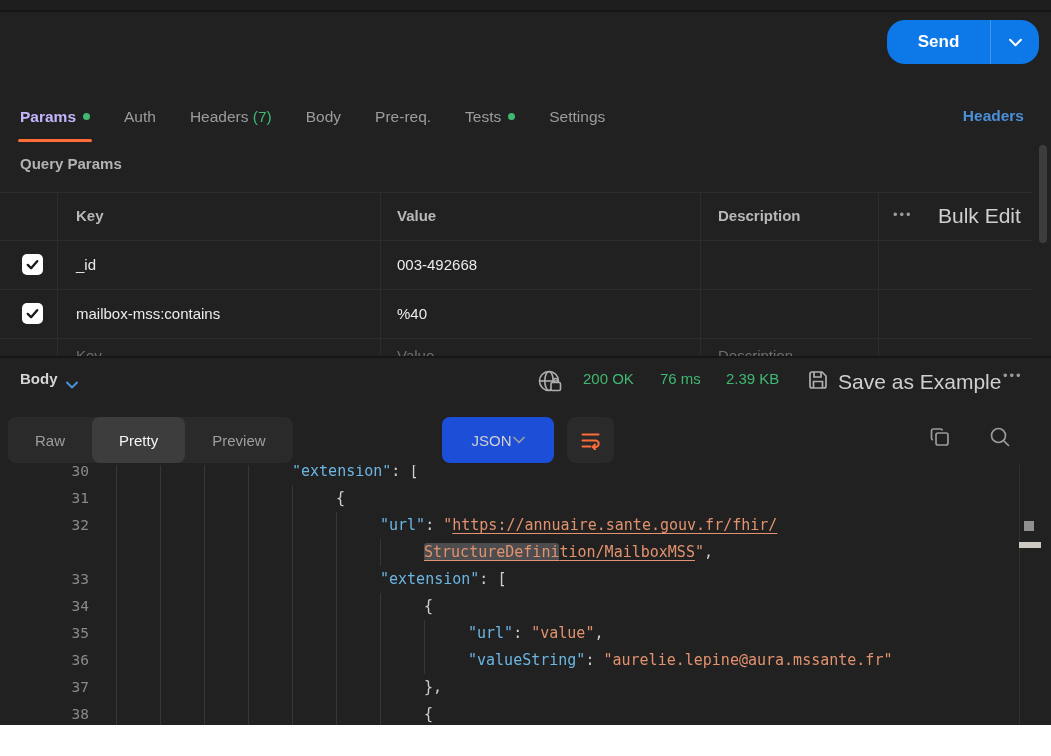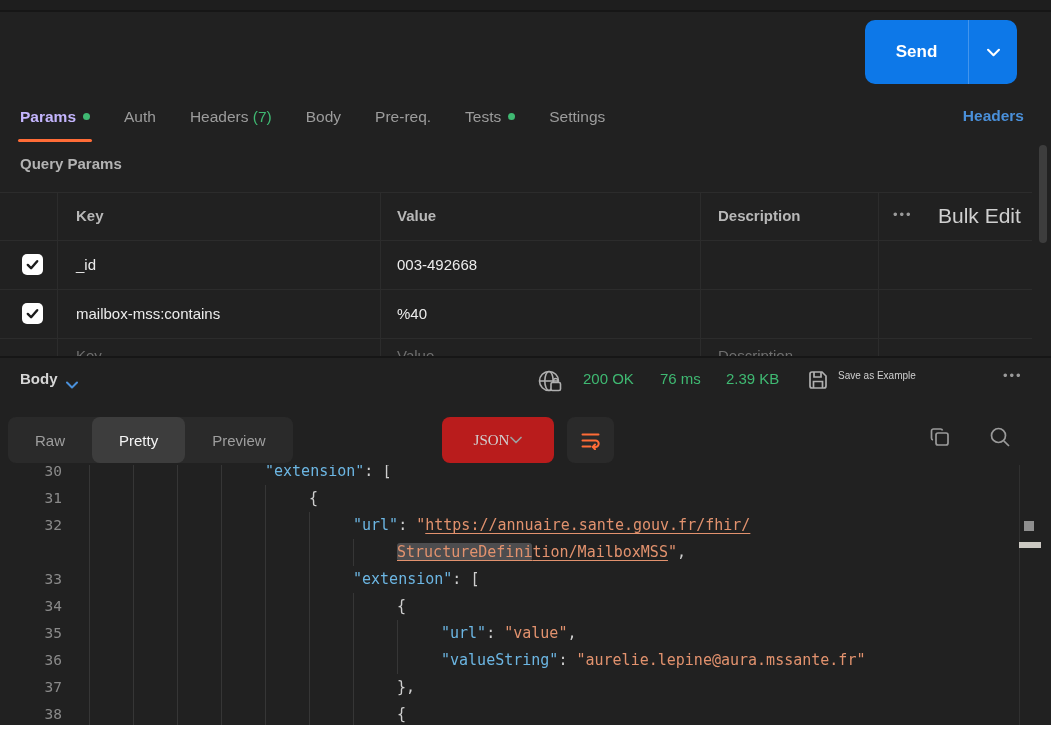--- a/index.html
+++ b/index.html
@@ -16,22 +16,22 @@
   .method-select { position:absolute; left:8px; top:22px; width:170px; height:58px;
     background:#272727; border:1px solid #3a3a3a; border-right:none;
     border-radius:8px 0 0 8px; display:flex; align-items:center; cursor:pointer; }
   .method-select .method-label { font-size:16px; font-weight:bold; color:#f0f0f0; margin-left:24px; }
   .method-select .chev { position:absolute; right:18px; color:#9a9a9a; display:flex; }
   .url-field { position:absolute; left:178px; top:22px; width:700px; height:84px;
     background:#272727; border:1px solid #3a3a3a; border-radius:8px;
     padding:12px 18px; font-size:15px; color:#f2f2f2; line-height:30px; cursor:text; }
   .caret { display:inline-block; width:1.5px; height:18px; background:#ffffff;
     vertical-align:-3px; }
-  .send-btn { position:absolute; left:865px; top:20px; width:152px; height:64px;
-    background:#0d78e8; border-radius:10px; display:flex; cursor:pointer; }
+  .send-btn { position:absolute; left:887px; top:20px; width:152px; height:44px;
+    background:#0d78e8; border-radius:18px; display:flex; cursor:pointer; }
   .send-main { width:103px; display:flex; align-items:center; justify-content:center;
     font-size:17px; font-weight:bold; color:#ffffff; }
   .send-chev { width:49px; display:flex; align-items:center; justify-content:center;
     border-left:1px solid rgba(255,255,255,0.22); color:#ffffff; }
 
   
   .req-tabs { position:absolute; left:20px; top:104px; height:38px; display:flex; gap:34px; }
   .req-tab { position:relative; font-size:15.5px; color:#9c9c9c; padding-top:4px; cursor:pointer; white-space:nowrap; }
   .req-tab.active { color:#c4b5fd; font-weight:bold; }
   .req-tab.active::after { content:""; position:absolute; left:-2px; right:-2px; bottom:0;
@@ -65,44 +65,44 @@
 
   .panel-divider { position:absolute; left:0; top:356px; width:1051px; height:2px; background:#161616; }
 
   
   .resp-meta { position:absolute; left:0; top:358px; width:1051px; height:48px; }
   .body-label { position:absolute; left:20px; top:12px; font-size:15px; font-weight:bold; color:#d6d6d6; cursor:pointer; }
   .body-chev { position:absolute; left:66px; top:17px; color:#4a90da; cursor:pointer; }
   .globe-wrap { position:absolute; left:536px; top:9px; cursor:pointer; }
   .stat { position:absolute; top:12px; font-size:15px; color:#3fb972; }
   .save-icon { position:absolute; left:806px; top:10px; cursor:pointer; }
-  .save-label { position:absolute; left:838px; top:12px; font-size:10px; color:#cfcfcf; cursor:pointer; }
+  .save-label { position:absolute; left:838px; top:12px; font-size:21px; color:#cfcfcf; cursor:pointer; }
   .meta-more { position:absolute; left:1003px; top:10px; color:#9a9a9a; font-size:13px;
     letter-spacing:2px; cursor:pointer; }
 
   
   .resp-toolbar { position:absolute; left:0; top:410px; width:1051px; height:55px; }
   .view-group { position:absolute; left:8px; top:7px; height:46px; background:#2a2a2a;
     border-radius:8px; display:flex; align-items:stretch; }
   .view-tab { display:flex; align-items:center; padding:0 27px; font-size:15px;
     color:#9e9e9e; cursor:pointer; border-radius:8px; }
   .view-tab.active { background:#3d3d3d; color:#f5f5f5; }
   .lang-select { position:absolute; left:442px; top:7px; width:112px; height:46px;
-    background:#b91c1c; border-radius:8px; display:flex; align-items:center;
-    justify-content:center; gap:1px; font-size:15px; color:#d0d0d0; cursor:pointer;font-family:Liberation Serif, serif; }
+    background:#1d4ed8; border-radius:8px; display:flex; align-items:center;
+    justify-content:center; gap:1px; font-size:15px; color:#d0d0d0; cursor:pointer; }
   .wrap-btn { position:absolute; left:567px; top:7px; width:47px; height:46px;
     background:#2a2a2a; border-radius:8px; display:flex; align-items:center;
     justify-content:center; cursor:pointer; }
   .copy-btn { position:absolute; left:928px; top:15px; cursor:pointer; }
   .search-btn { position:absolute; left:988px; top:15px; cursor:pointer; }
 
   
   .code-pane { position:absolute; left:0; top:465px; width:1051px; height:260px;
     overflow:hidden; font-family:"DejaVu Sans Mono", monospace; }
-  .code-lines { position:absolute; left:0; top:-7px; width:1019px; }
+  .code-lines { position:absolute; left:0; top:-7px; width:1019px;padding-left:27px; }
   .code-line { position:relative; height:27px; line-height:27px; font-size:15px; }
   .line-num { position:absolute; left:0; width:62px; text-align:right; color:#8a8a8a; font-size:14.5px; }
   .indent-guide { position:absolute; top:0; bottom:0; width:1px; background:#363636; }
   .code-text { position:absolute; top:0; white-space:nowrap; }
   .seg-punc { color:#cfcfcf; }
   .seg-key { color:#6cb6e3; }
   .seg-str { color:#e2926e; }
   .seg-link { color:#e2926e; text-decoration:underline; text-underline-offset:3px; cursor:pointer; }
   .seg-linkhl { color:#e2926e; text-decoration:underline; text-underline-offset:3px;
     background:#4d4d4f; border-radius:3px; cursor:pointer; }

